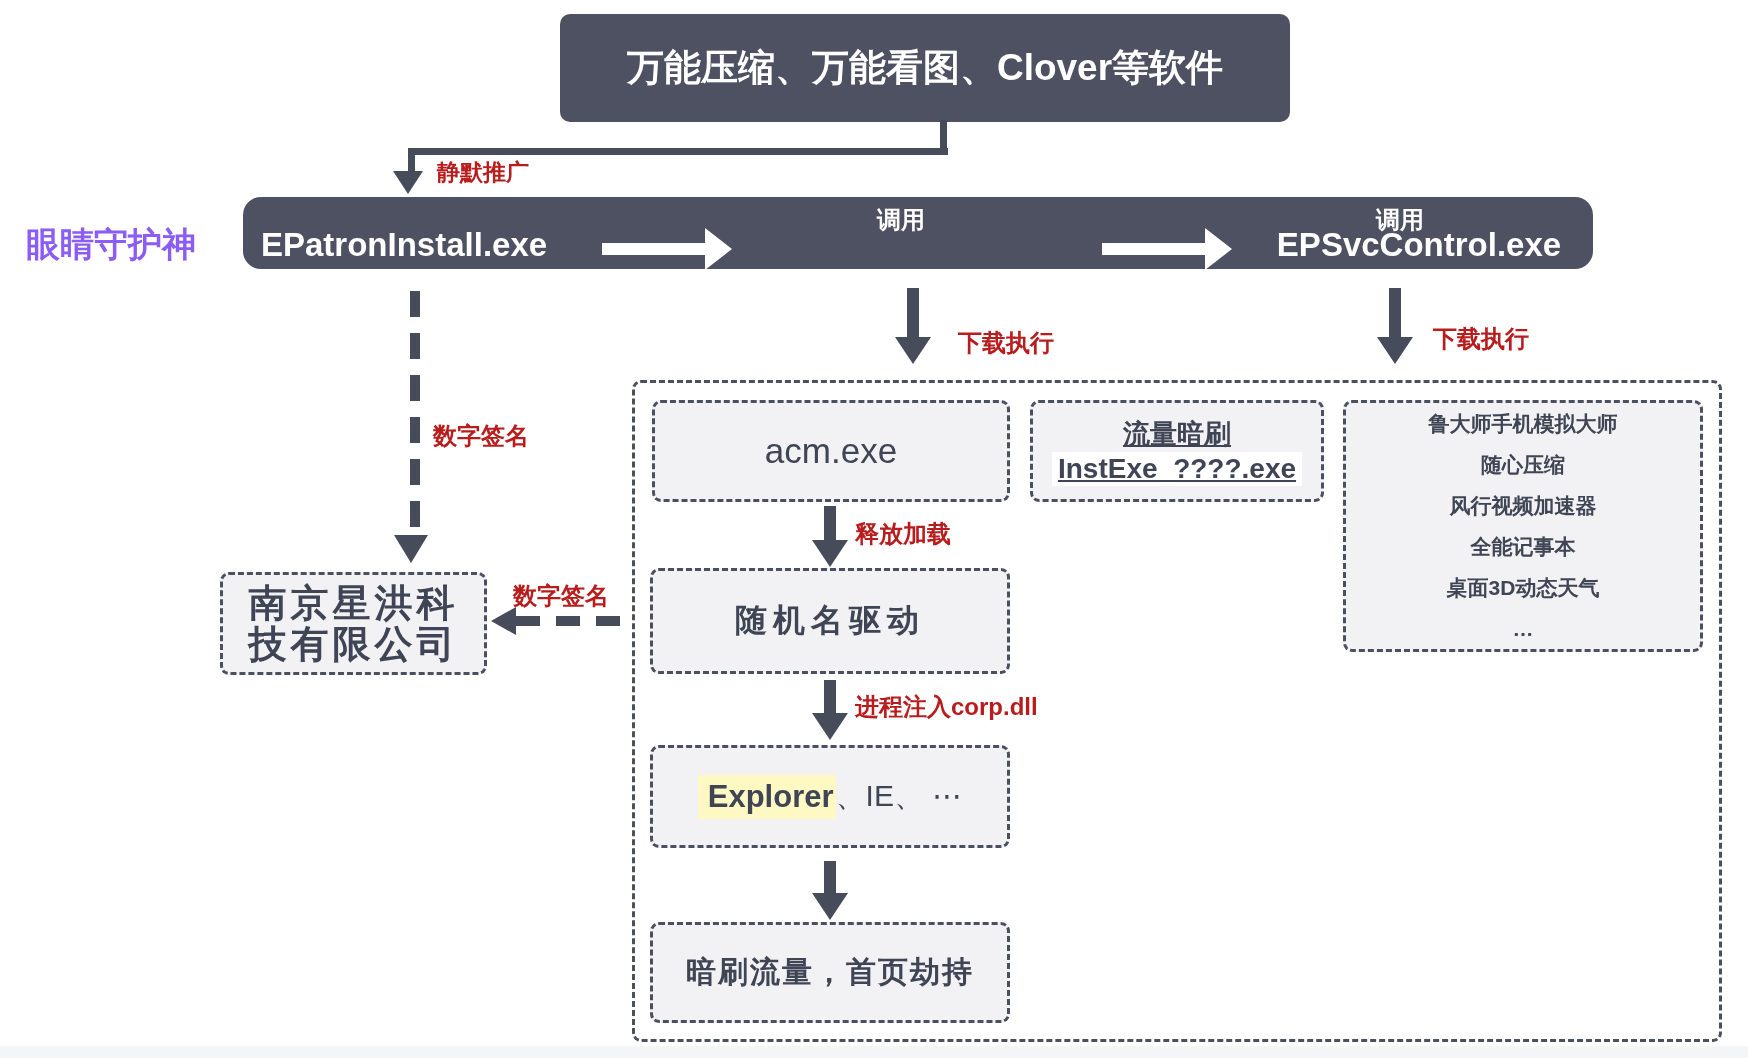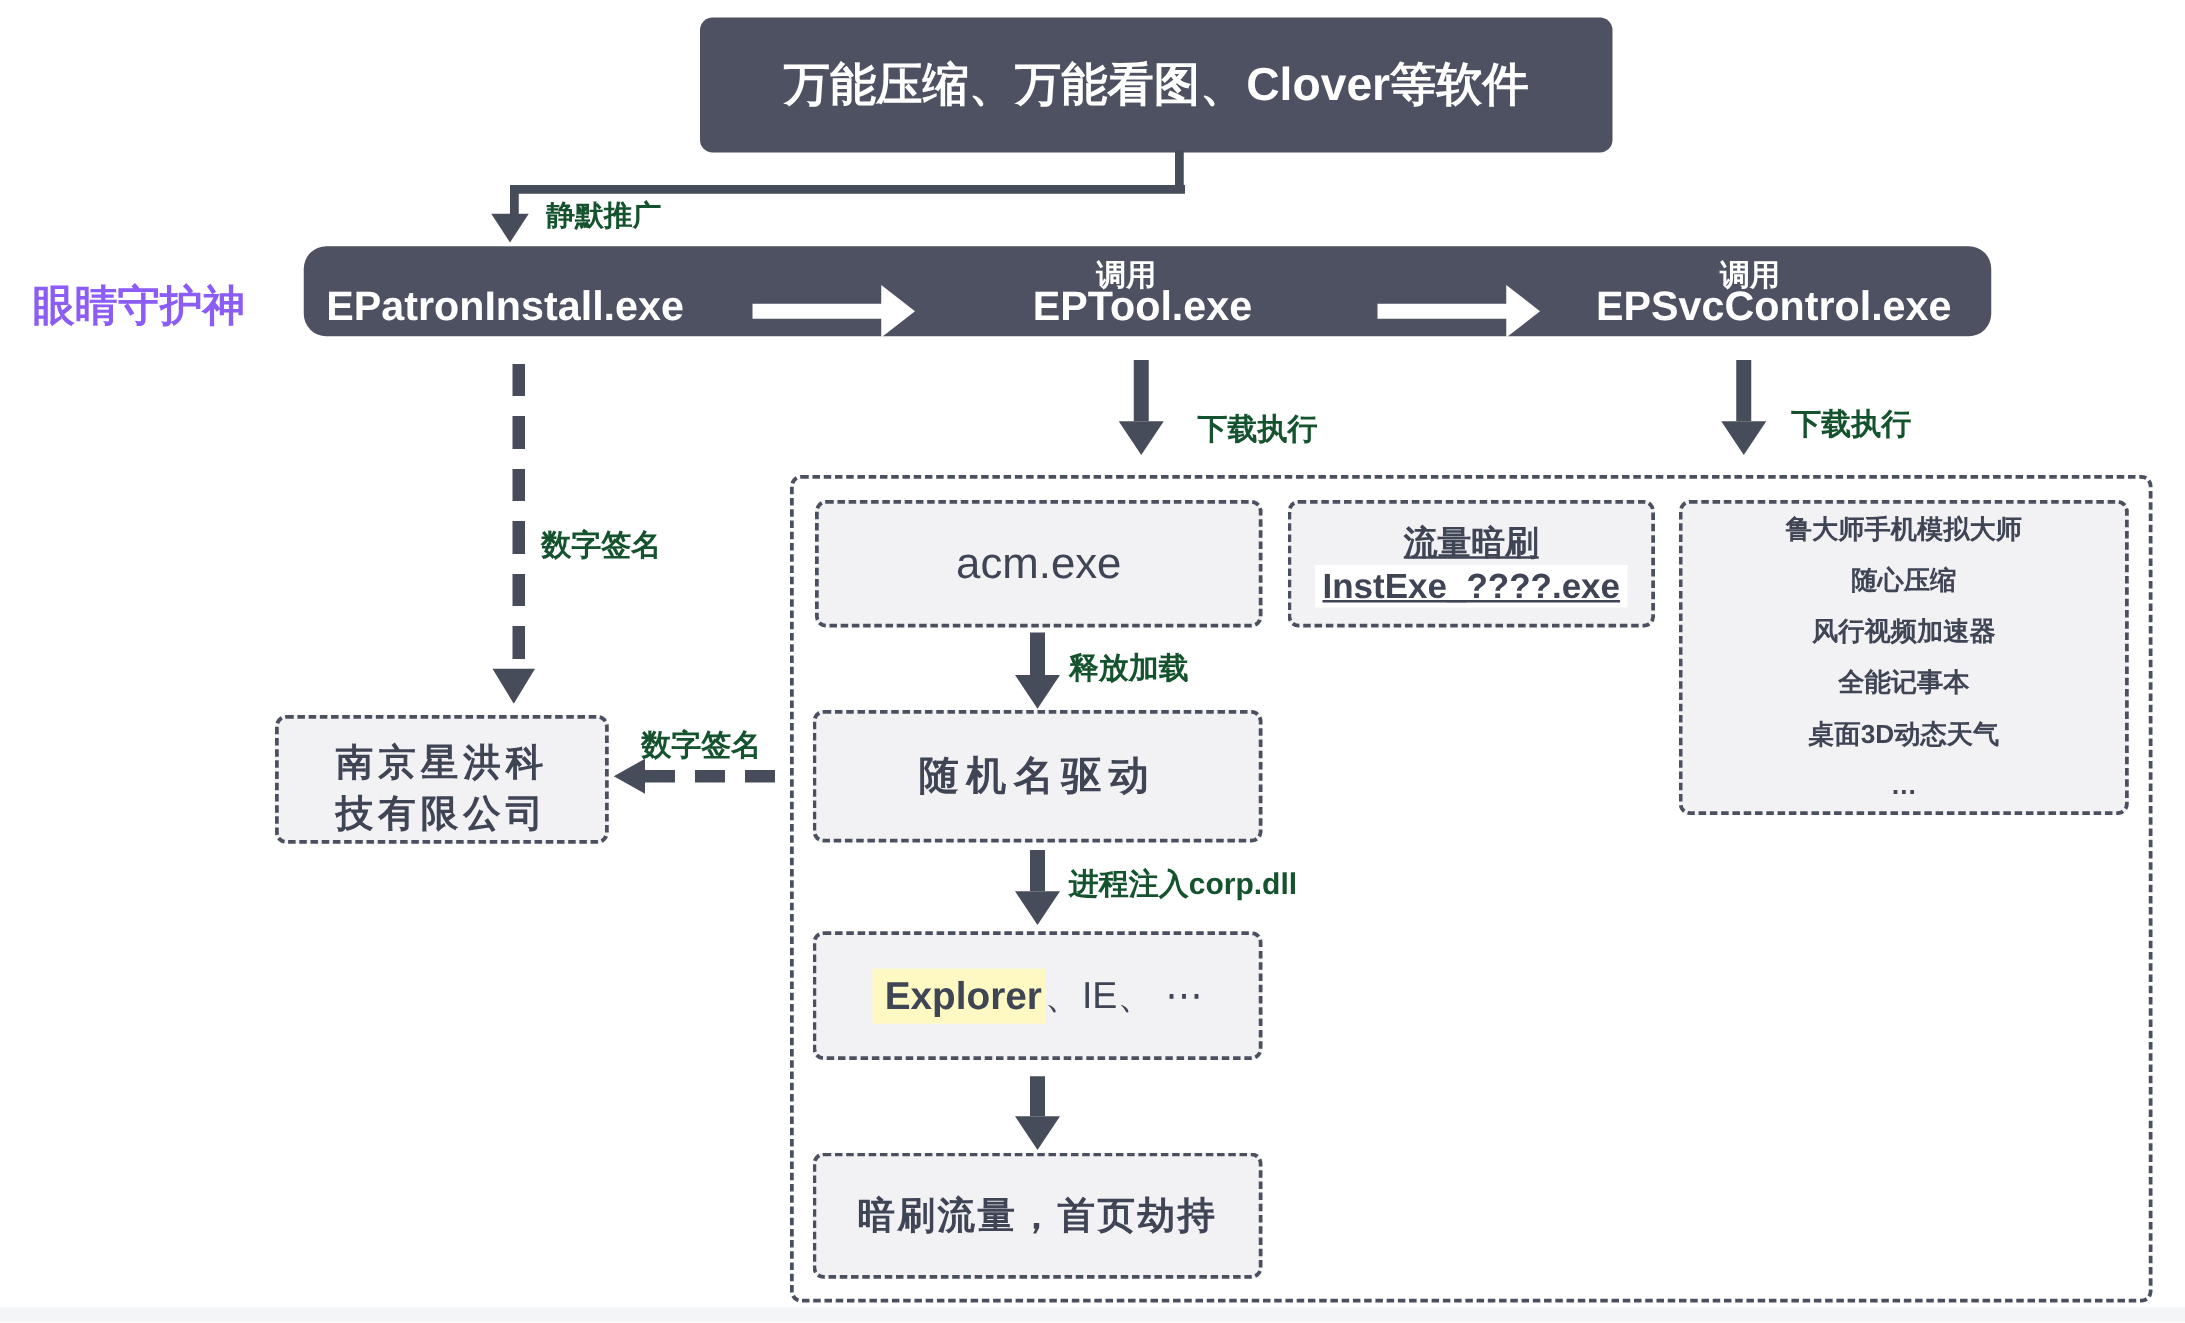--- a/index.html
+++ b/index.html
@@ -13,21 +13,21 @@
   .dark-box .txt{color:#ffffff;font-weight:bold;text-align:center;}
   
   .dashed-box{
     border:3px dashed #4b5060;border-radius:9px;background:#f2f2f4;
     display:flex;flex-direction:column;align-items:center;justify-content:center;
     text-align:center;color:#3f4554;box-sizing:border-box;
   }
   
   .conn{background:#474c5b;}
   
-  .lbl{position:absolute;font-weight:bold;color:#14532d;font-size:24px;white-space:nowrap;}
+  .lbl{position:absolute;font-weight:bold;color:#b91c1c;font-size:24px;white-space:nowrap;}
   
   .ashaft{position:absolute;width:12px;background:#474c5b;}
   .ahead{position:absolute;width:0;height:0;border-left:18px solid transparent;border-right:18px solid transparent;border-top:27px solid #474c5b;}
   
   .wshaft{position:absolute;height:12px;background:#ffffff;}
   .whead{position:absolute;width:0;height:0;border-top:21px solid transparent;border-bottom:21px solid transparent;border-left:27px solid #ffffff;}
   
   .dashv{position:absolute;width:10px;background:repeating-linear-gradient(180deg,#474c5b 0 26px,transparent 26px 42px);}
   .dashh{position:absolute;height:10px;background:repeating-linear-gradient(90deg,#474c5b 0 24px,transparent 24px 40px);}
   .dashv-head{position:absolute;width:0;height:0;border-left:17px solid transparent;border-right:17px solid transparent;border-top:28px solid #474c5b;}
@@ -43,30 +43,30 @@
   #lblSilent{left:437px;top:157px;font-size:23px;}
   #familyLabel{left:26px;top:222px;font-size:34px;font-weight:bold;color:#8b5cf6;}
 
   #bar{left:243px;top:197px;width:1350px;height:72px;background:#4d5161;border-radius:18px;}
   .bartxt{position:absolute;top:29px;color:#ffffff;font-weight:bold;font-size:33px;white-space:nowrap;}
   .invk{position:absolute;top:7px;width:64px;text-align:center;color:#ffffff;font-weight:bold;font-size:24px;}
   #barP1{left:18px;}
   #invk1{left:626px;}
   #wsh1{left:359px;top:46px;width:104px;}
   #whd1{left:462px;top:31px;}
-  #barP2{left:580px;width:182px;text-align:center;}
+  #barP2{left:580px;width:182px;text-align:center;margin-top:40px;}
   #invk2{left:1125px;}
   #wsh2{left:859px;top:46px;width:104px;}
   #whd2{left:962px;top:31px;}
   #barP3{left:1006px;width:340px;text-align:center;}
 
   #signV{left:410px;top:291px;height:244px;}
   #signVHead{left:394px;top:535px;}
   #lblSign1{left:433px;top:420px;}
-  #companyBox{left:220px;top:572px;width:267px;height:103px;font-size:30px;line-height:41px;letter-spacing:4px;font-weight:600;justify-content:flex-end;}
+  #companyBox{left:220px;top:572px;width:267px;height:103px;font-size:38px;line-height:41px;letter-spacing:4px;font-weight:600;}
   #signHHead{left:491px;top:607px;}
   #signHLine{left:516px;top:616px;width:116px;}
   #lblSign2{left:513px;top:580px;}
 
   #dl1Shaft{left:907px;top:288px;height:49px;}
   #dl1Head{left:895px;top:337px;}
   #lblDl1{left:958px;top:327px;}
   #dl2Shaft{left:1389px;top:288px;height:49px;}
   #dl2Head{left:1377px;top:337px;}
   #lblDl2{left:1433px;top:323px;}

